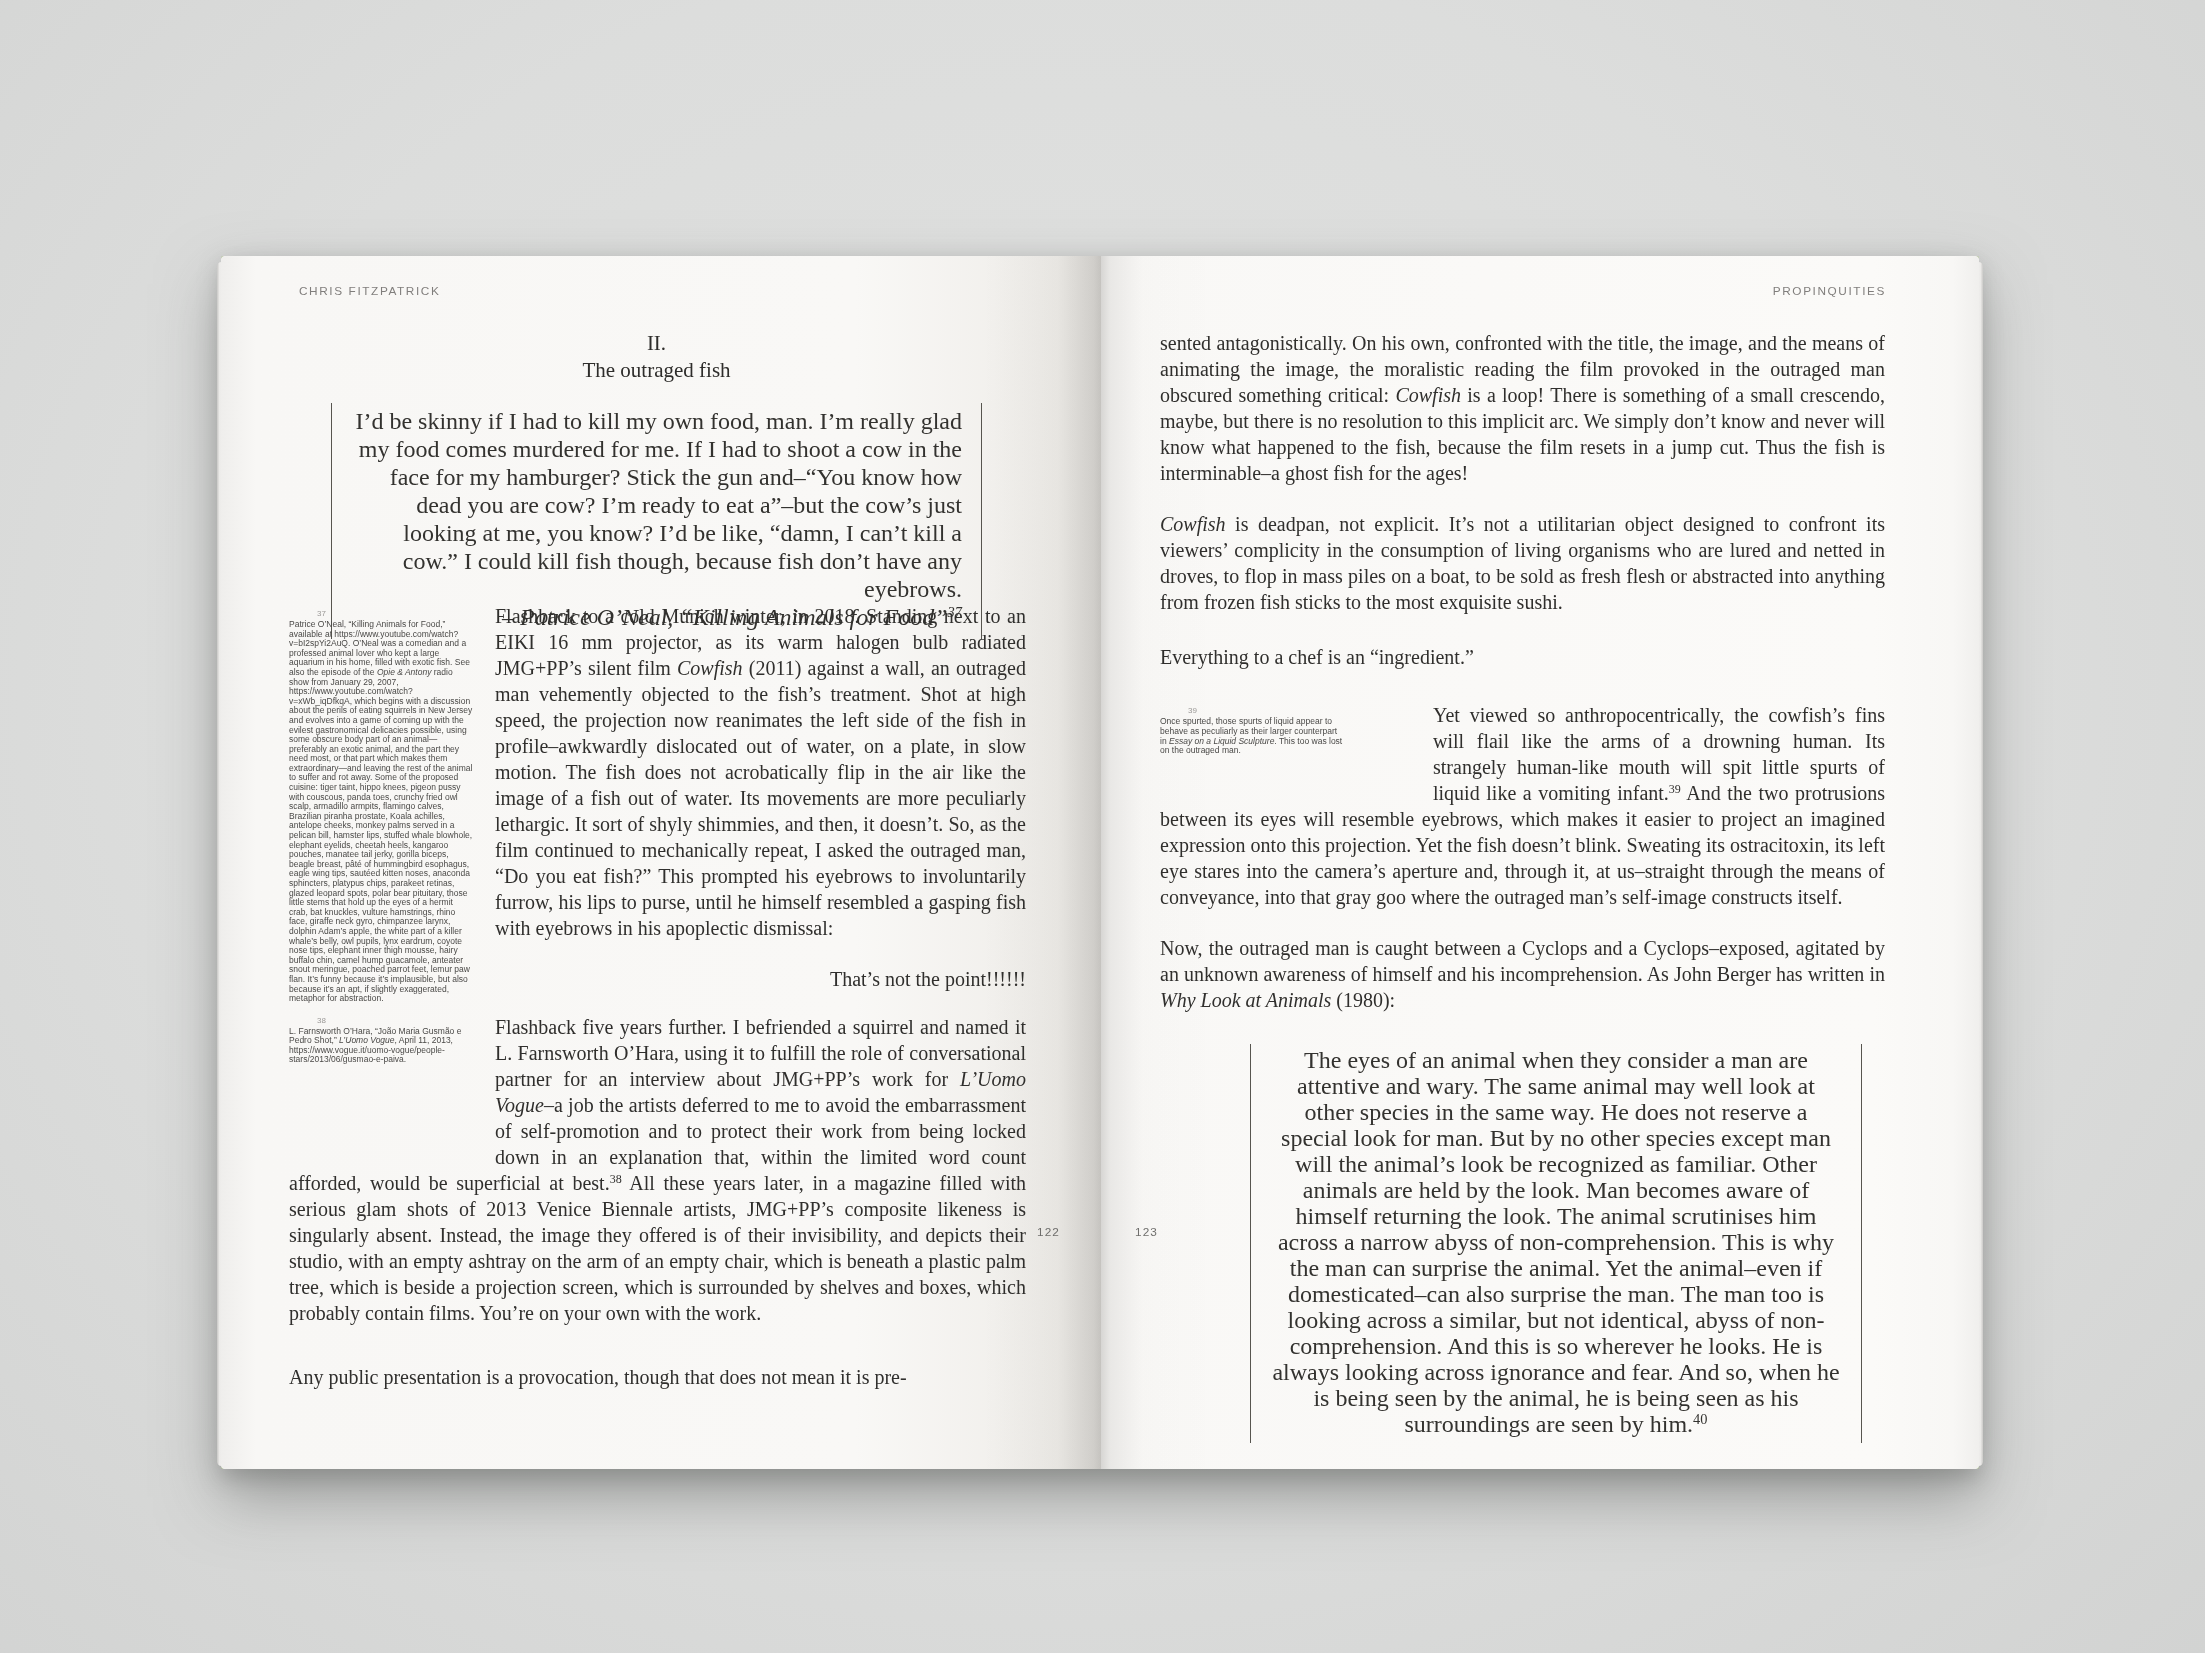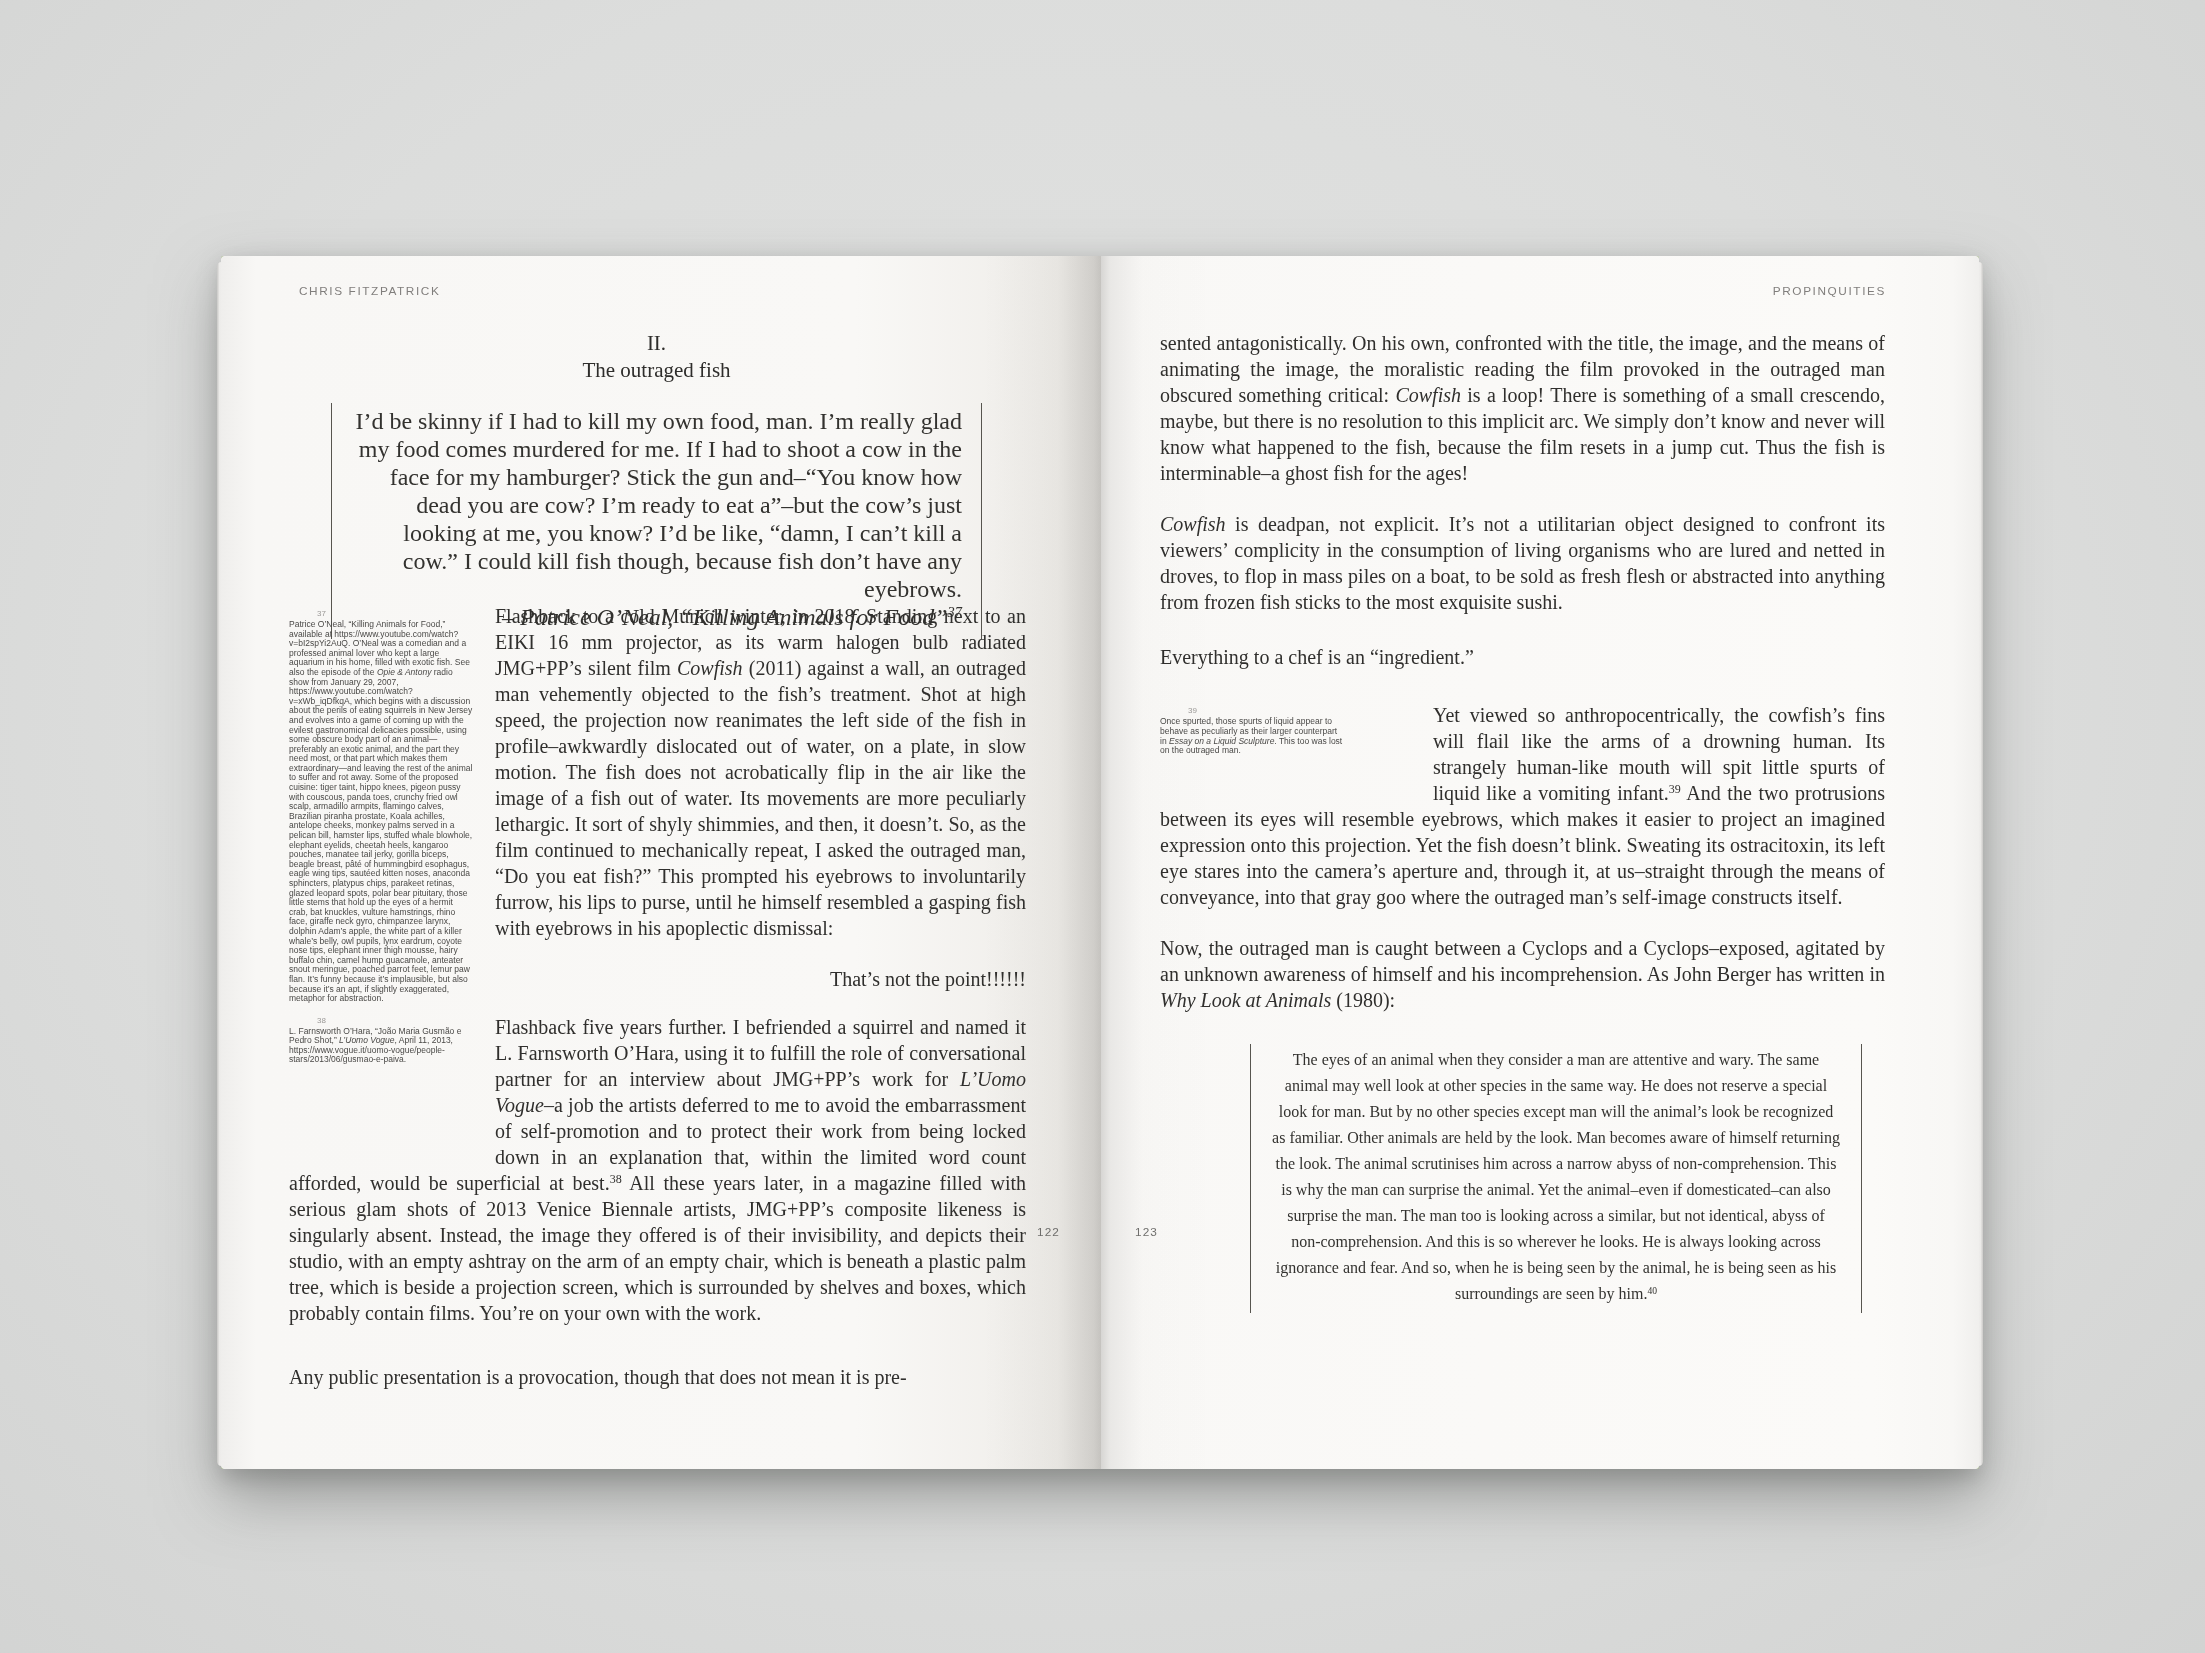--- a/index.html
+++ b/index.html
@@ -79,21 +79,21 @@
   .par-chef{margin-top:29px !important;margin-bottom:32px !important;}
   .interjection{
     margin:25px 0 22px 0;font-size:20px;line-height:26px;color:#302f2d;
     text-align:right;
   }
   .closing{margin-top:38px;}
   .blockquote{
     margin:31px 0 0 90px;width:612px;box-sizing:border-box;
     border-left:1.5px solid #57554f;border-right:1.5px solid #57554f;
     padding:2.9px 20.6px 5.9px 20.6px;text-align:center;
-    font-size:16px;line-height:26px;color:#33322f;
+    font-size:24px;line-height:26px;color:#33322f;
   }
   .it{font-style:italic;}
   sup{font-size:60%;line-height:0;position:relative;top:-0.55em;vertical-align:baseline;}
 </style>
 </head>
 <body>
 
 <div class="book">
   <div class="edge-left"></div>
   <div class="edge-right"></div>

